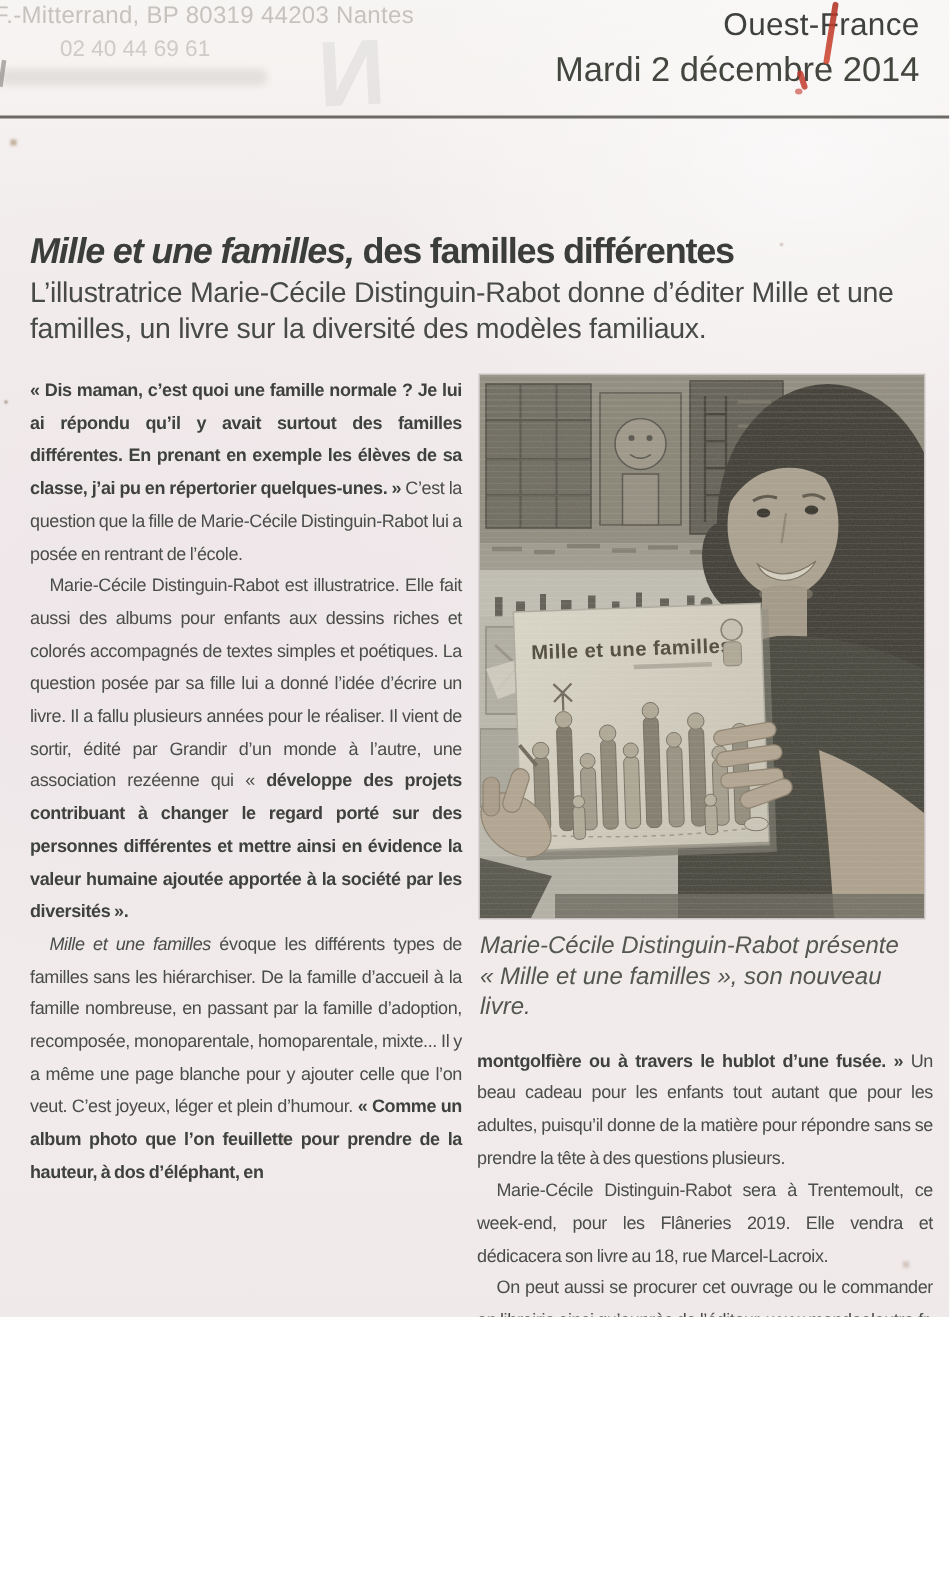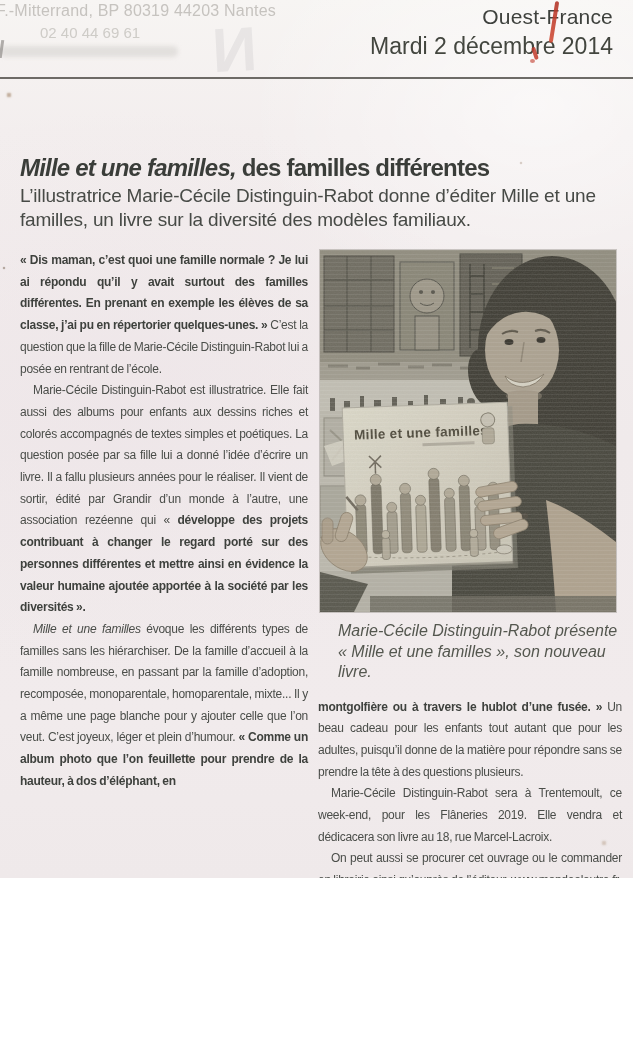--- a/index.html
+++ b/index.html
@@ -44,21 +44,21 @@
   .col-r{width:304px;}
   .para{margin:0; font-size:12px; line-height:21.7px; text-align:justify; color:#4a4d49;
     letter-spacing:-.25px; word-spacing:-.6px; hyphens:auto; -webkit-hyphens:auto;}
   .para.indent{text-indent:13px;}
   .para .b{font-weight:bold; color:#3e413d;}
   .para .i{font-style:italic;}
   
   .photo-wrap{width:296px; margin-left:2px; line-height:0; outline:1px solid rgba(120,118,110,.35); position:relative;}
   .scanlines{position:absolute; inset:0; pointer-events:none;
     background:repeating-linear-gradient(180deg, rgba(255,255,255,.07) 0 1px, rgba(0,0,0,0) 1px 4px);}
-  .caption{margin:9px 0 14px 20px; font-size:16px; line-height:20.5px; font-style:italic; color:#54574f; width:290px;}
+  .caption{margin:9px 0 14px 2px; font-size:16px; line-height:20.5px; font-style:italic; color:#54574f; width:290px;}
 </style>
 </head>
 <body>
 
 <div class="page">
 
   <div>
     <div class="addr">F.-Mitterrand, BP 80319 44203 Nantes</div>
     <div class="phone">02 40 44 69 61</div>
     <div class="fadeline"></div>

